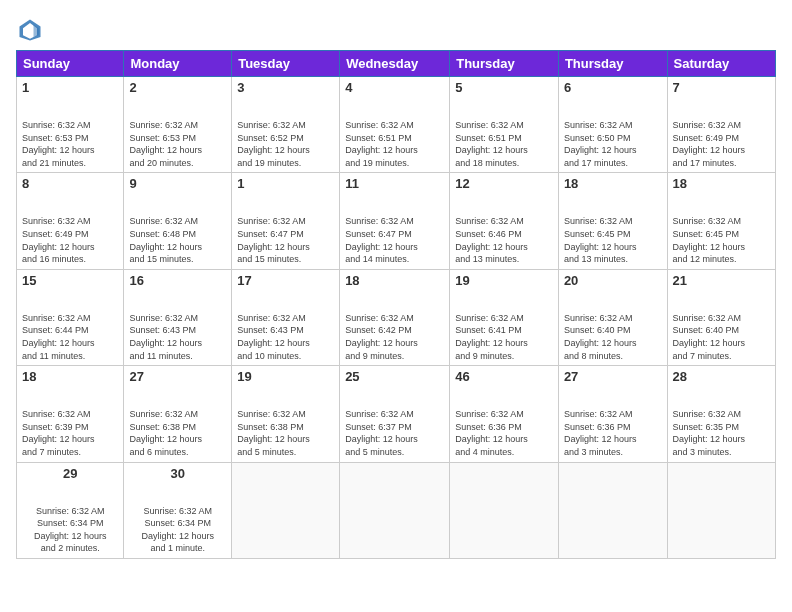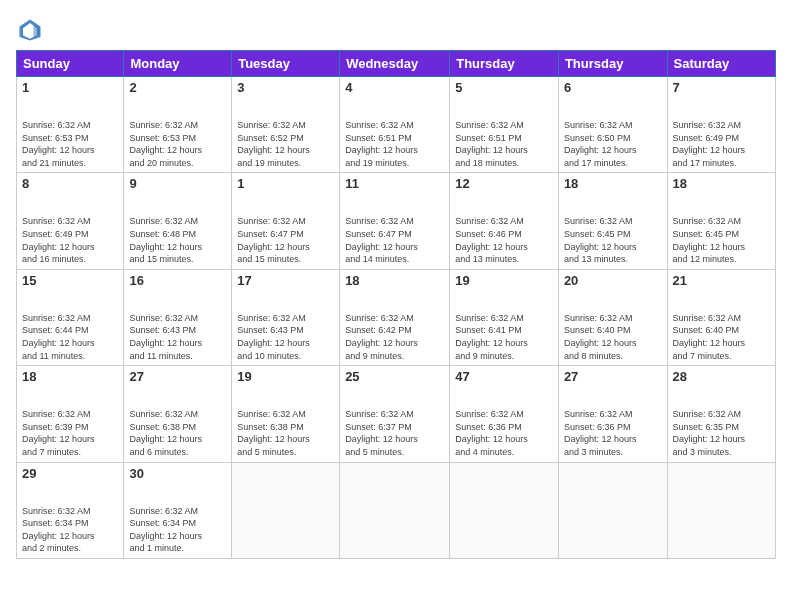--- a/index.html
+++ b/index.html
@@ -79,20 +79,21 @@
       font-size: 9px;
       line-height: 1.4;
       color: #444;
       margin-top: 24px;
     }
     .empty-cell {
       background: #f9f9f9;
     }
     tbody tr:last-child td {
       height: 70px;
+      text-align: center;
     }
   </style>
 </head>
 <body>
 
 <div class="container">
   <div class="header-row">
     <div class="logo">
       <svg class="logo-icon" viewBox="0 0 32 32">
         <polygon points="16,4 28,12 28,24 16,28 4,24 4,12" fill="#2E74B5" opacity="0.85"></polygon>
@@ -299,21 +300,21 @@
 and 5 minutes.</div>
           </td>
           <td>
             <span class="day-num">25</span>
             <div class="day-info" style="white-space: pre-line;">Sunrise: 6:32 AM
 Sunset: 6:37 PM
 Daylight: 12 hours
 and 5 minutes.</div>
           </td>
           <td>
-            <span class="day-num">47</span>
+            <span class="day-num">46</span>
             <div class="day-info" style="white-space: pre-line;">Sunrise: 6:32 AM
 Sunset: 6:36 PM
 Daylight: 12 hours
 and 4 minutes.</div>
           </td>
           <td>
             <span class="day-num">27</span>
             <div class="day-info" style="white-space: pre-line;">Sunrise: 6:32 AM
 Sunset: 6:36 PM
 Daylight: 12 hours

